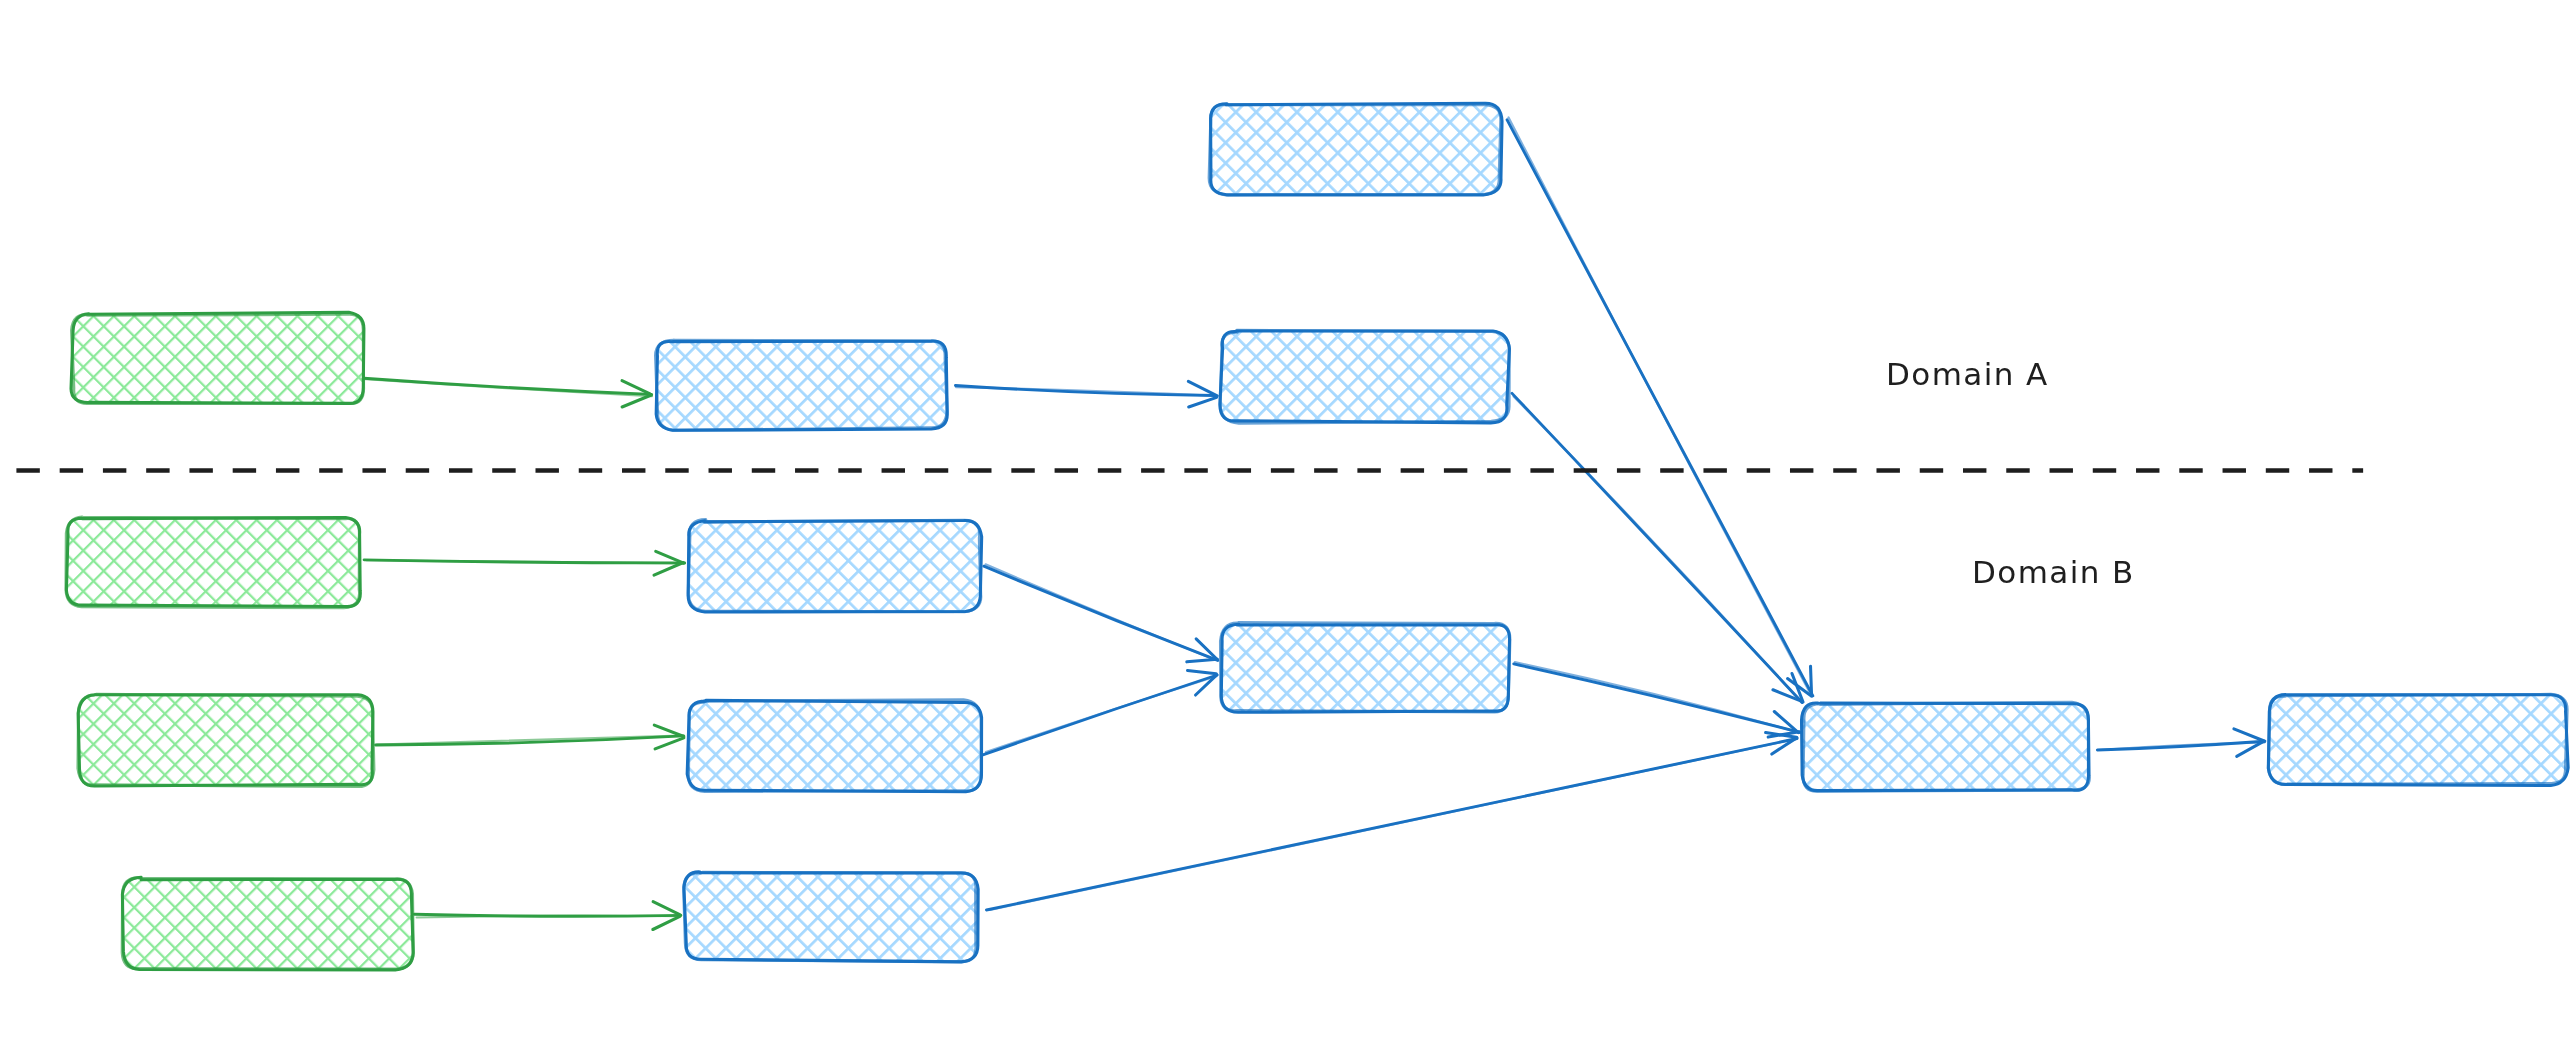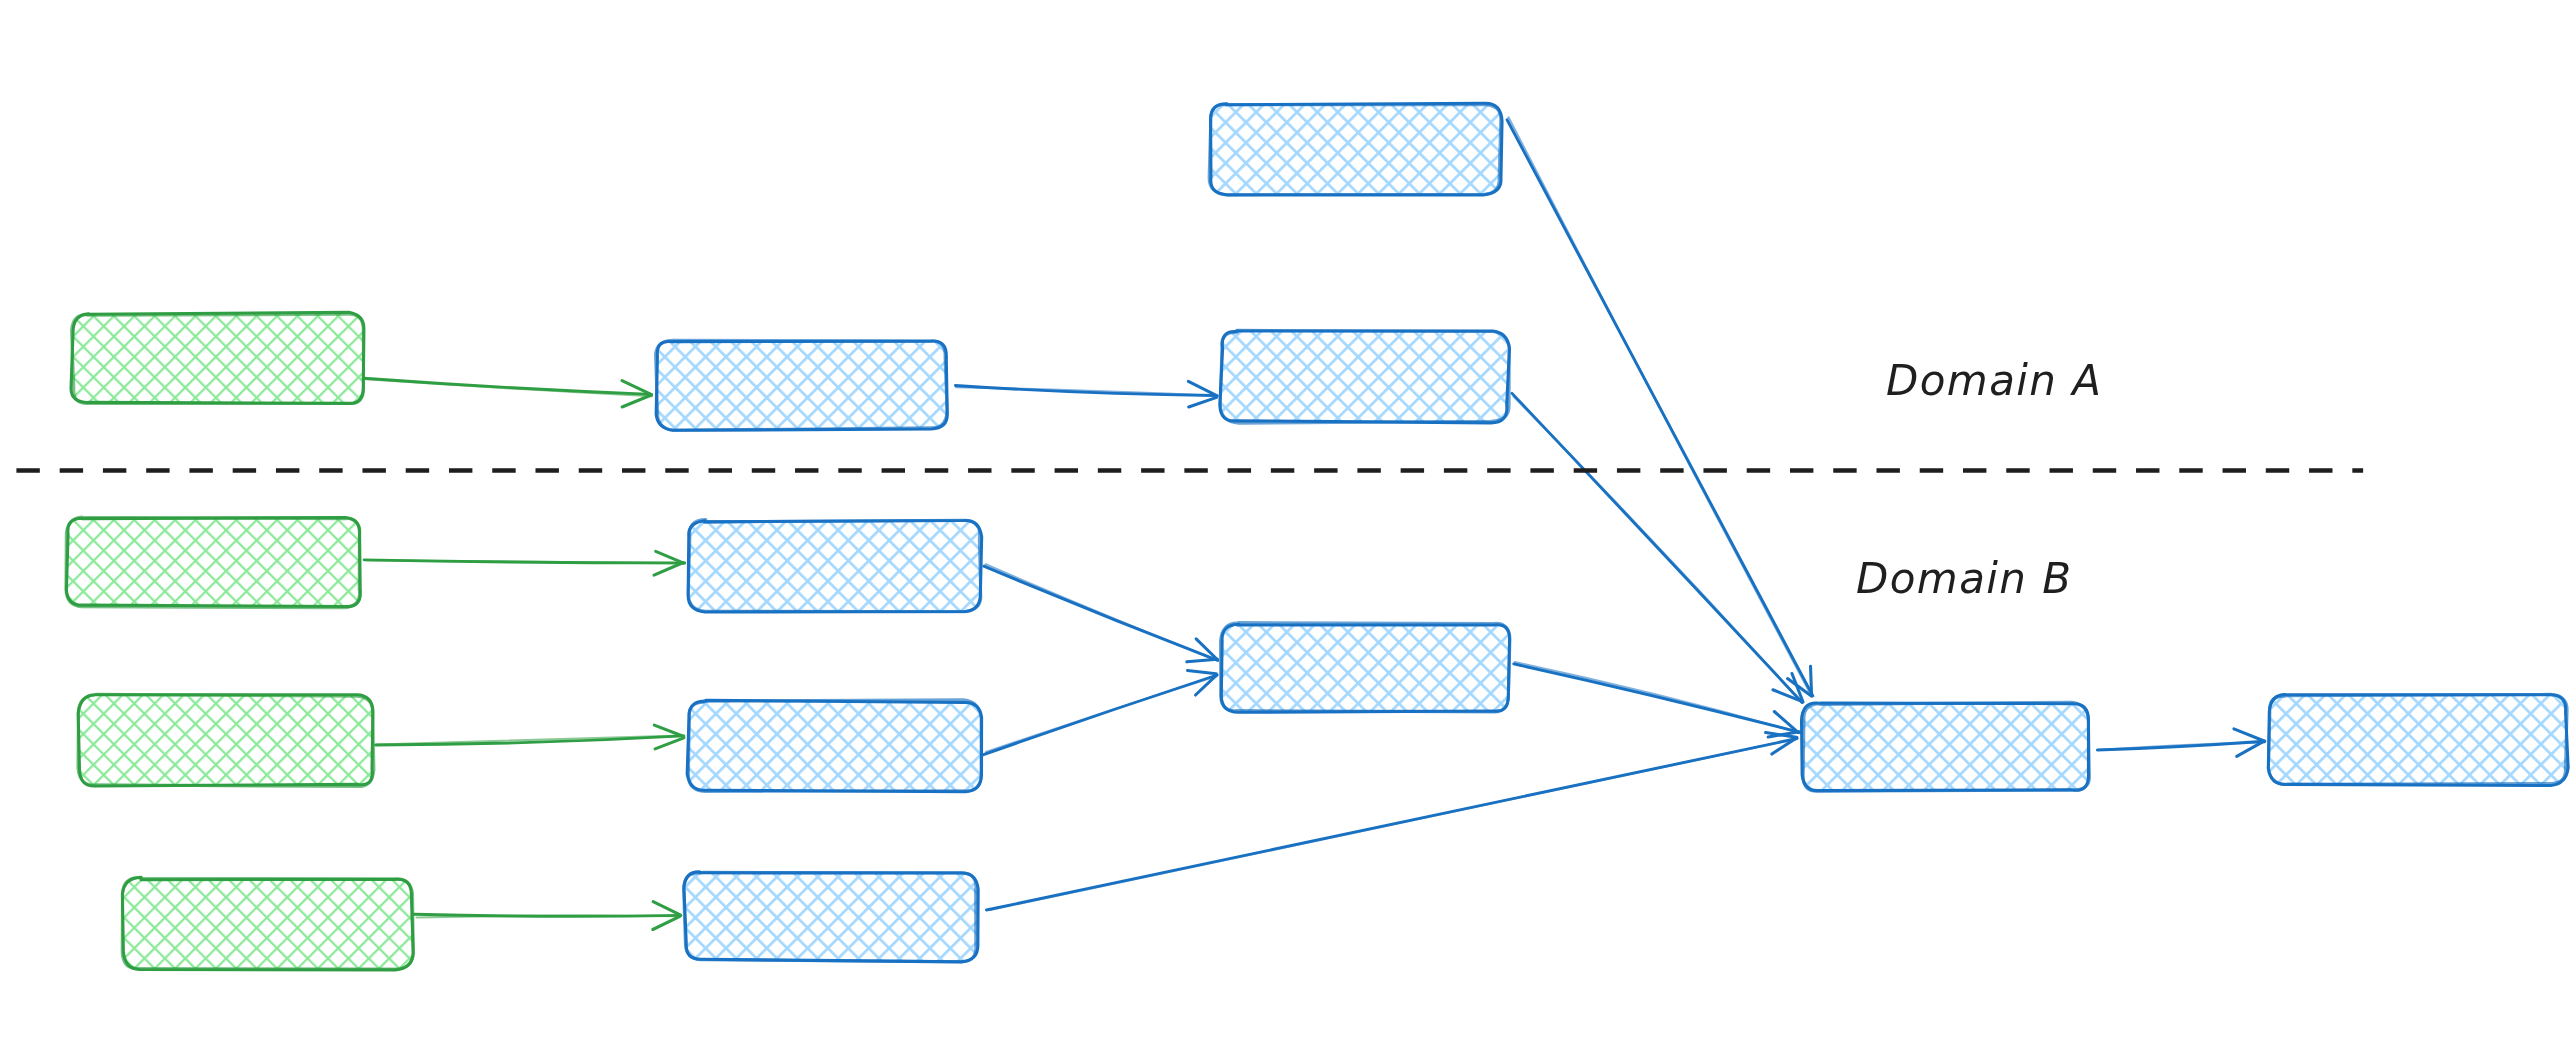--- a/index.html
+++ b/index.html
@@ -22,22 +22,21 @@
     position: absolute;
     top: 0;
     left: 0;
     width: 2576px;
     height: 1049px;
     display: block;
   }
   .domain-label {
     position: absolute;
     font-family: "DejaVu Sans", sans-serif;
-    font-size: 42px;
-    font-style: italic;
+    font-size: 31px;
     font-weight: 400;
     color: #1f1f1f;
     letter-spacing: 1.4px;
     white-space: nowrap;
     user-select: none;
   }
 </style>
 </head>
 <body>
 
@@ -213,16 +212,16 @@
           <path d="M 2534.7 771.9 L 2830.3 770.5 Q 2849.3 772.0 2848.3 789.3 L 2846.5 853.0 Q 2847.0 869.7 2830.1 869.3 L 2537.0 870.2 Q 2519.4 871.0 2516.9 852.8 L 2518.5 790.1 Q 2516.8 771.4 2535.6 772.6" fill="none" stroke="#1971c2" stroke-width="3.4" stroke-linecap="round" stroke-linejoin="round" opacity="0.65"></path>
         </g>
       </g>
     <g id="divider-layer">
         <line x1="18" y1="522" x2="2622" y2="522" stroke="#1e1e1e" stroke-width="5" stroke-dasharray="26 22" stroke-linecap="butt"></line>
       </g>
   </svg>
 
   <div class="domain-label" style="left:1886px; top:356px;">Domain A</div>
 
-  <div class="domain-label" style="left:1856px; top:554px;">Domain B</div>
+  <div class="domain-label" style="left:1972px; top:554px;">Domain B</div>
 
 </div>
 
 
 </body></html>

